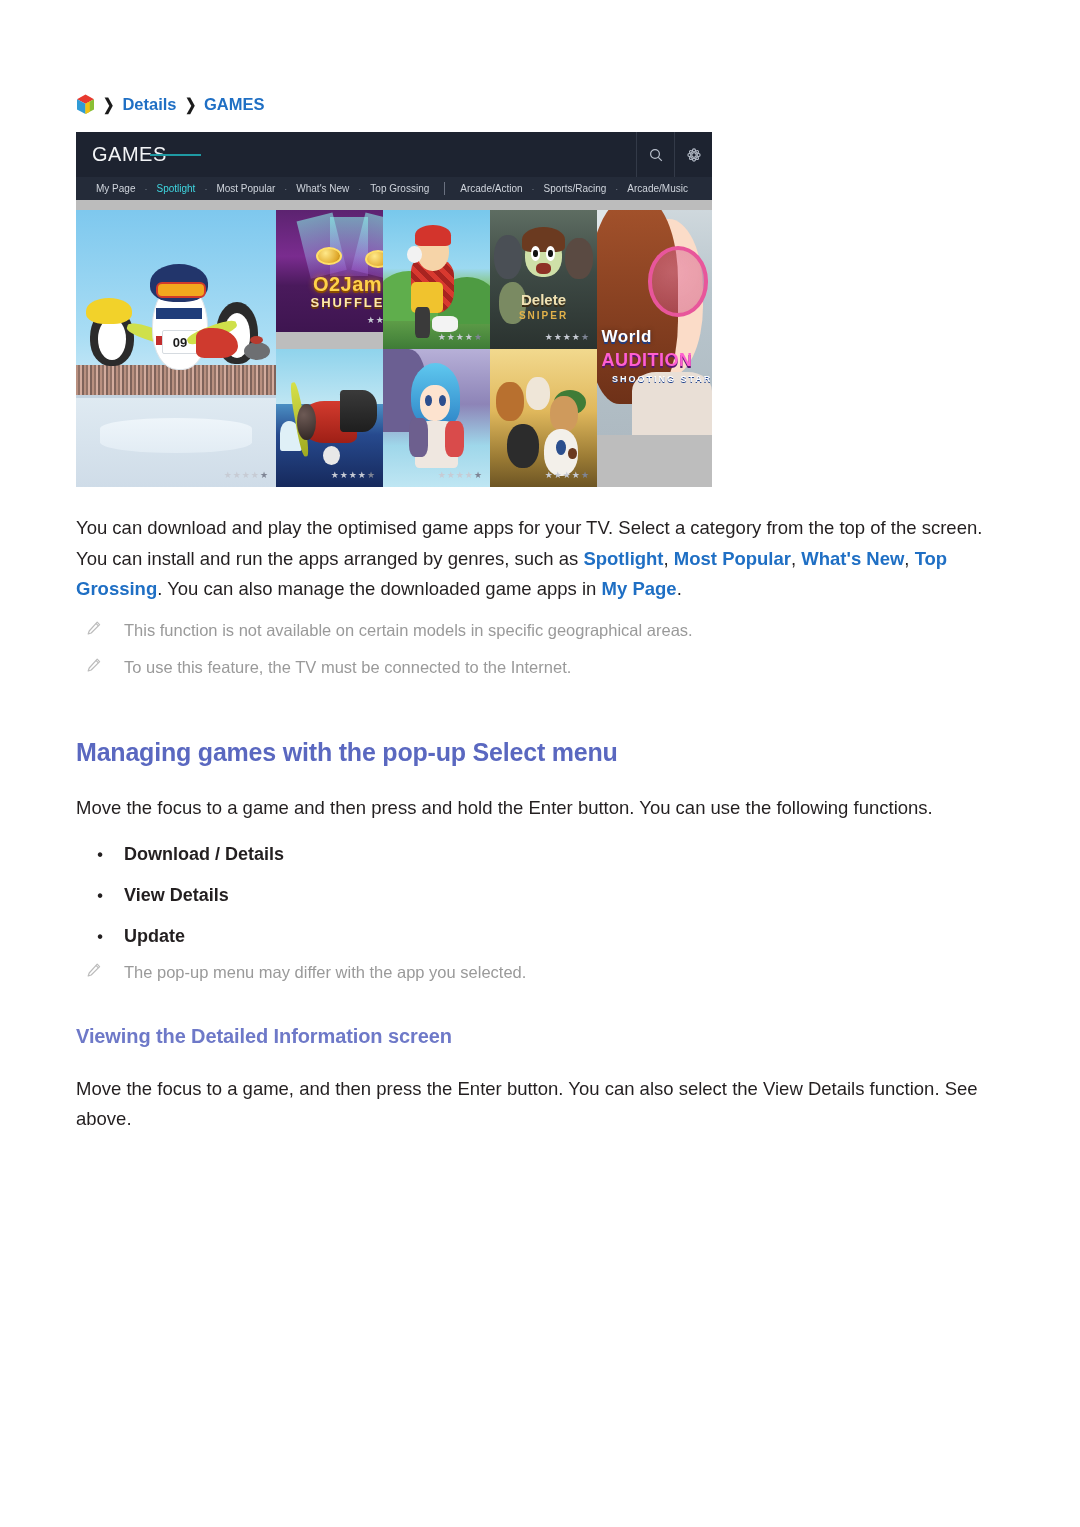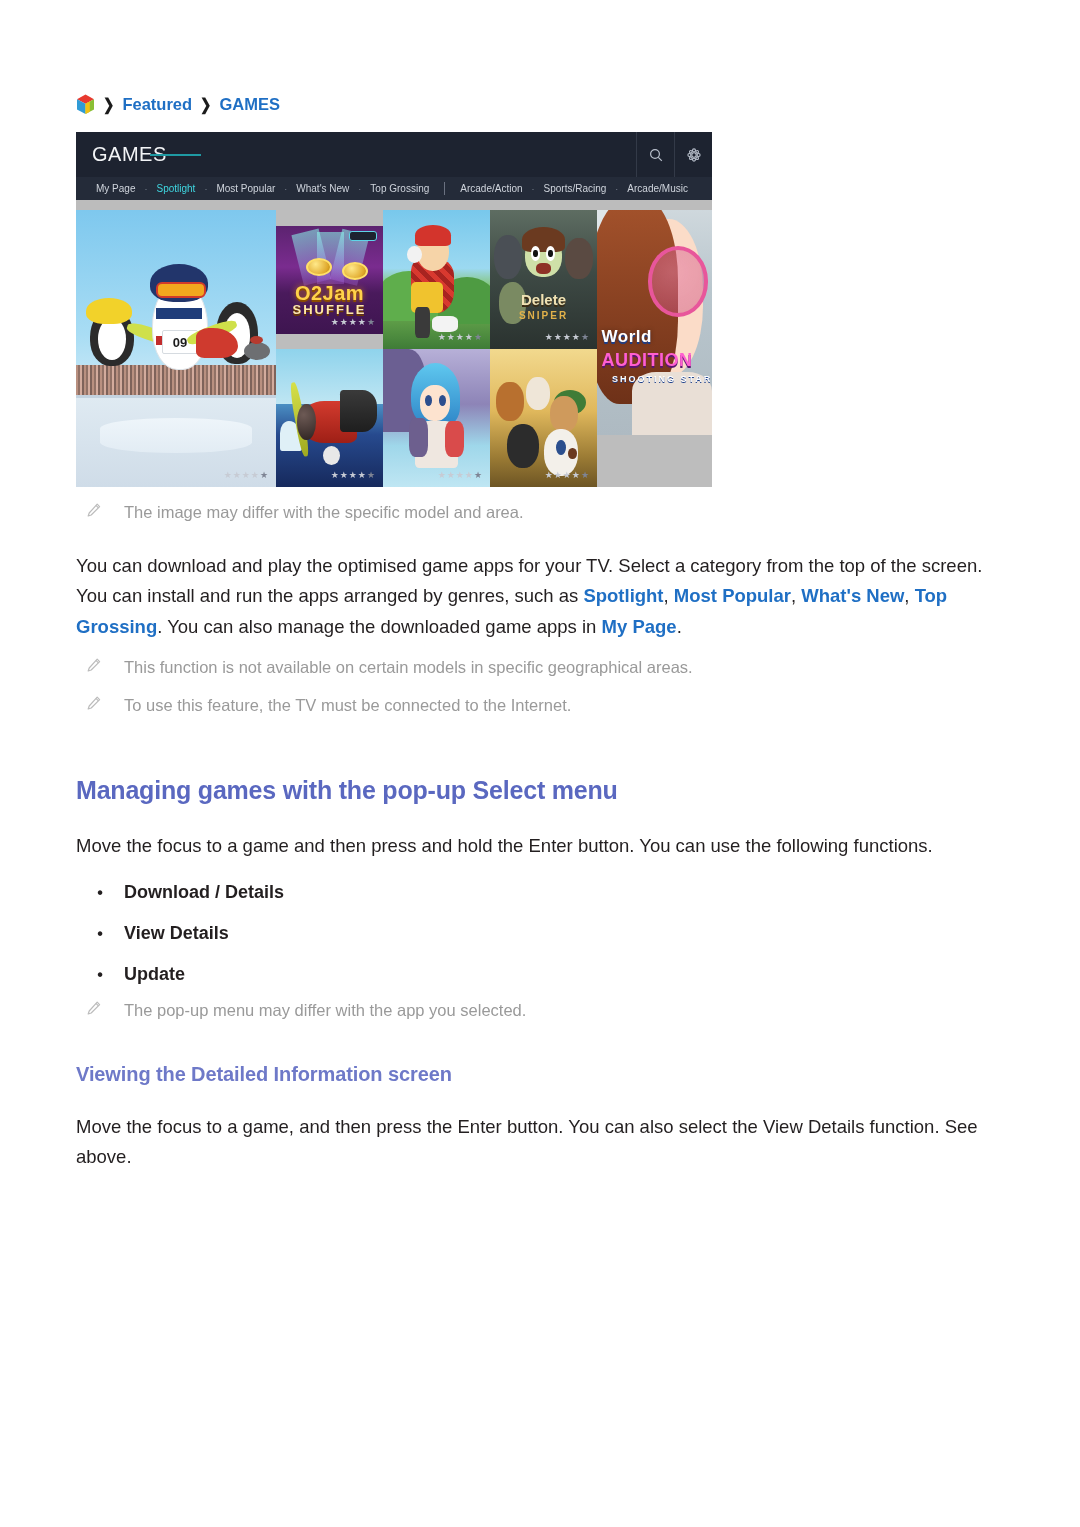--- a/index.html
+++ b/index.html
@@ -394,21 +394,21 @@
   <div class="breadcrumb">
     <span class="bc-cube">
       <svg viewBox="0 0 19 21" width="19" height="21" aria-hidden="true">
         <polygon points="9.5,0.6 18,5.2 9.5,9.8 1,5.2" fill="#e8392f"></polygon>
         <polygon points="1,5.2 9.5,9.8 9.5,20 1,15.4" fill="#2f9bd6"></polygon>
         <polygon points="9.5,9.8 18,5.2 18,15.4 9.5,20" fill="#8bbf34"></polygon>
         <polygon points="9.5,9.8 13.8,7.5 13.8,17.7 9.5,20" fill="#f2c013"></polygon>
       </svg>
     </span>
     <span class="bc-sep">❯</span>
-    <span>Featured</span>
+    <span>Details</span>
     <span class="bc-sep">❯</span>
     <span>GAMES</span>
   </div>
 
   <div class="shot">
 
     <div class="shot-header">
       <div class="shot-logo">GAMES</div>
       <div class="shot-actions">
         <div class="shot-action">
@@ -482,21 +482,21 @@
           <div style="position:absolute;left:120px;top:118px;width:42px;height:30px;background:#cf3a2e;border-radius:30% 60% 40% 20%;"></div>
 
           <div style="position:absolute;left:168px;top:132px;width:26px;height:18px;background:#6d6f72;border-radius:50%;"></div>
           <div style="position:absolute;left:174px;top:126px;width:13px;height:8px;background:#b63a2e;border-radius:50%;"></div>
         </div>
         <div class="caption">
           <span class="stars">★★★★<span class="off">★</span></span>
         </div>
       </div>
 
-      <div class="tile" style="left:200px;top:16px;width:107px;height:108px;">
+      <div class="tile" style="left:200px;top:0;width:107px;height:122px;padding-left:36px;">
         <div class="art purple-stage">
           <div class="lane" style="left:14%;transform:rotate(-14deg);"></div>
           <div class="lane" style="left:38%;"></div>
           <div class="lane" style="left:62%;transform:rotate(14deg);"></div>
           <div class="coin" style="left:28%;top:30%;width:22px;height:14px;"></div>
           <div class="coin" style="left:62%;top:33%;width:22px;height:14px;"></div>
           <div style="position:absolute;right:6px;top:5px;width:26px;height:8px;background:#1d2330;border:1px solid #5fd4e8;border-radius:3px;"></div>
           <div class="ojam-title">O2Jam</div>
           <div class="ojam-sub">SHUFFLE</div>
         </div>
@@ -596,29 +596,20 @@
           <div class="aud-glass"></div>
           <div class="aud-title">World</div>
           <div class="aud-title2">AUDITION</div>
           <div class="aud-title3">SHOOTING STAR</div>
         </div>
       </div>
 
     </div>
   </div>
 
-  <div class="note">
-    <span class="note-icon">
-      <svg width="15" height="15" viewBox="0 0 15 15" aria-hidden="true">
-        <path d="M11.2 1.2 L13.6 3.6 L5.2 12 L2.2 13 L3.2 10 Z" fill="none" stroke="#bcbcbc" stroke-width="1.2" stroke-linejoin="round"></path>
-        <path d="M10 2.4 L12.4 4.8" stroke="#bcbcbc" stroke-width="1.2"></path>
-      </svg>
-    </span>
-    <span class="note-text">The image may differ with the specific model and area.</span>
-  </div>
 
   <div class="spacer-m"></div>
 
   <p class="body">
     <span>You can download and play the optimised game apps for your TV. Select a category from the top of the screen. You can install and run the apps arranged by genres, such as </span><span class="kw">Spotlight</span><span>, </span><span class="kw">Most Popular</span><span>, </span><span class="kw">What's New</span><span>, </span><span class="kw">Top Grossing</span><span>. You can also manage the downloaded game apps in </span><span class="kw">My Page</span><span>.</span>
   </p>
 
   <div class="note">
     <span class="note-icon">
       <svg width="15" height="15" viewBox="0 0 15 15" aria-hidden="true">

